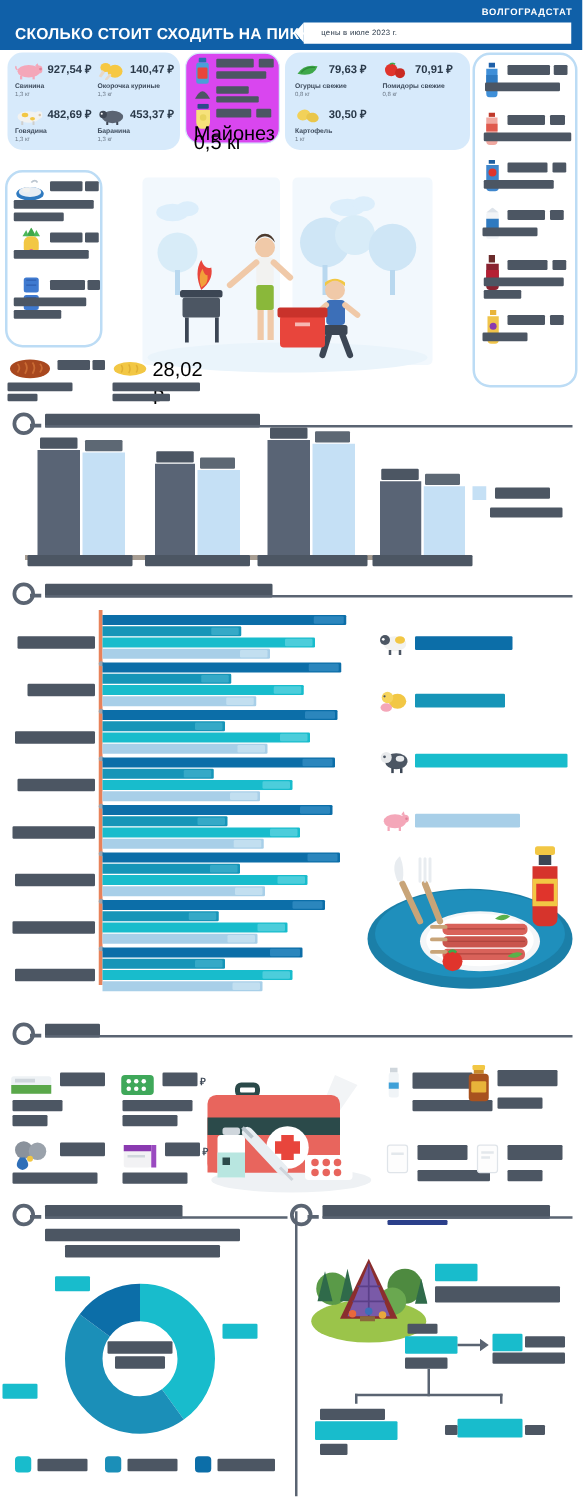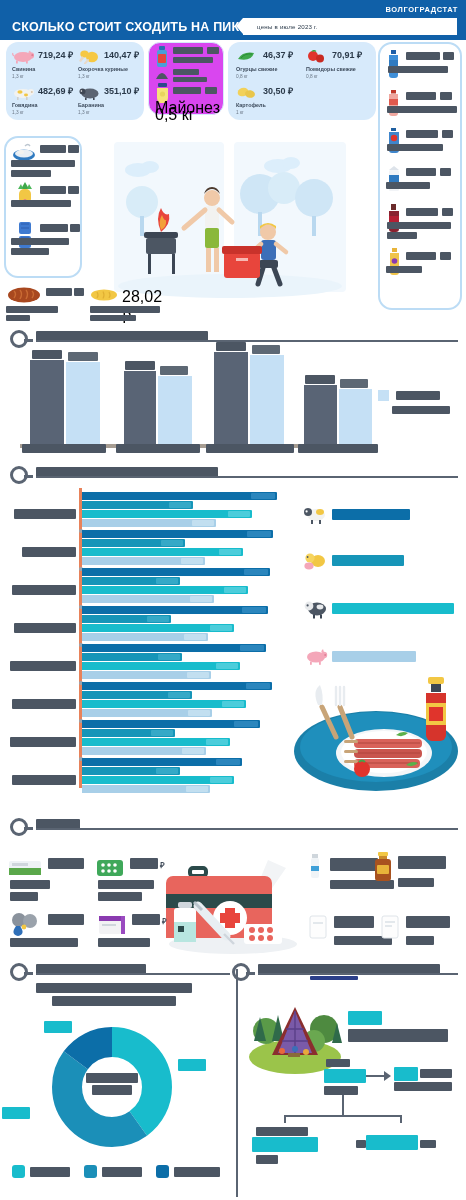--- a/index.html
+++ b/index.html
@@ -125,21 +125,21 @@
       <div class="pitem" style="left:6px; top:6px; width:64px;">
         <svg class="ico" style="left:0; top:2px;" width="22" height="14" viewBox="0 0 22 14">
           <ellipse cx="11" cy="7" rx="9" ry="5" fill="#f4a7b9"></ellipse>
           <circle cx="19" cy="5.5" r="3.2" fill="#f4a7b9"></circle>
           <circle cx="20.4" cy="5.2" r="1.1" fill="#e07f96"></circle>
           <path d="M16 2.5 L18 0.5 L19 3 Z" fill="#f4a7b9"></path>
           <rect x="4" y="10.5" width="1.8" height="3" fill="#f4a7b9"></rect>
           <rect x="14" y="10.5" width="1.8" height="3" fill="#f4a7b9"></rect>
           <path d="M2 6 q-2 -1.5 -1 -3" stroke="#f4a7b9" stroke-width="1.2" fill="none"></path>
         </svg>
-        <div class="price" style="left:26px; top:0;">719,24 ₽</div>
+        <div class="price" style="left:26px; top:0;">927,54 ₽</div>
         <div class="pname" style="left:0; top:18px;">Свинина</div>
         <div class="pqty" style="left:0; top:26px;">1,3 кг</div>
       </div>
 
       <div class="pitem" style="left:72px; top:6px; width:64px;">
         <svg class="ico" style="left:0; top:1px;" width="22" height="15" viewBox="0 0 22 15">
           <ellipse cx="14" cy="8" rx="6" ry="5.2" fill="#f6c843"></ellipse>
           <ellipse cx="6.5" cy="5" rx="4.2" ry="3.6" fill="#f6c843"></ellipse>
           <path d="M4 7 L1 12 L3 13 L6 9 Z" fill="#e8d9c8"></path>
           <path d="M10 11 L7 14.5" stroke="#e8d9c8" stroke-width="2" stroke-linecap="round"></path>
@@ -165,21 +165,21 @@
       </div>
 
       <div class="pitem" style="left:72px; top:42px; width:64px;">
         <svg class="ico" style="left:0; top:2px;" width="22" height="14" viewBox="0 0 22 14">
           <ellipse cx="12" cy="7.5" rx="8.5" ry="5" fill="#5b6472"></ellipse>
           <circle cx="4.5" cy="5.5" r="3" fill="#3f4754"></circle>
           <circle cx="3.4" cy="5" r="0.8" fill="#fff"></circle>
           <rect x="7" y="11.5" width="1.6" height="2.5" fill="#3f4754"></rect>
           <rect x="15" y="11.5" width="1.6" height="2.5" fill="#3f4754"></rect>
         </svg>
-        <div class="price" style="left:26px; top:0;">351,10 ₽</div>
+        <div class="price" style="left:26px; top:0;">453,37 ₽</div>
         <div class="pname" style="left:0; top:18px;">Баранина</div>
         <div class="pqty" style="left:0; top:26px;">1,3 кг</div>
       </div>
     </div>
 
     <div class="card white" style="left:148px; top:2px; width:76px; height:73px;">
       <svg class="ico" style="left:6px; top:3px;" width="14" height="22" viewBox="0 0 14 22">
         <rect x="4" y="0" width="6" height="4" rx="1" fill="#2b6cb0"></rect>
         <rect x="2" y="4" width="10" height="17" rx="2" fill="#4a9fd8"></rect>
         <rect x="3" y="8" width="8" height="9" rx="1" fill="#e8453c"></rect>
@@ -204,21 +204,21 @@
       <div class="pname" style="position:absolute; left:6px; top:56px;">Майонез</div>
       <div class="pqty" style="position:absolute; left:6px; top:63px;">0,5 кг</div>
     </div>
 
     <div class="card" style="left:228px; top:2px; width:148px; height:78px;">
       <div class="pitem" style="left:8px; top:6px; width:66px;">
         <svg class="ico" style="left:0; top:2px;" width="22" height="13" viewBox="0 0 22 13">
           <path d="M2 9 q5 -8 16 -6 q-3 9 -16 6 Z" fill="#3fa84a"></path>
           <path d="M5 8 q4 -5 11 -4" stroke="#2d8a38" stroke-width="1" fill="none"></path>
         </svg>
-        <div class="price" style="left:27px; top:0;">46,37 ₽</div>
+        <div class="price" style="left:27px; top:0;">79,63 ₽</div>
         <div class="pname" style="left:0; top:18px;">Огурцы свежие</div>
         <div class="pqty" style="left:0; top:26px;">0,8 кг</div>
       </div>
       <div class="pitem" style="left:78px; top:6px; width:68px;">
         <svg class="ico" style="left:0; top:2px;" width="20" height="13" viewBox="0 0 20 13">
           <circle cx="7" cy="6" r="5" fill="#e0342c"></circle>
           <circle cx="14" cy="8.5" r="4" fill="#c92a22"></circle>
           <path d="M6 1.5 q2 -2 4 0" stroke="#3fa84a" stroke-width="1.3" fill="none"></path>
         </svg>
         <div class="price" style="left:26px; top:0;">70,91 ₽</div>

